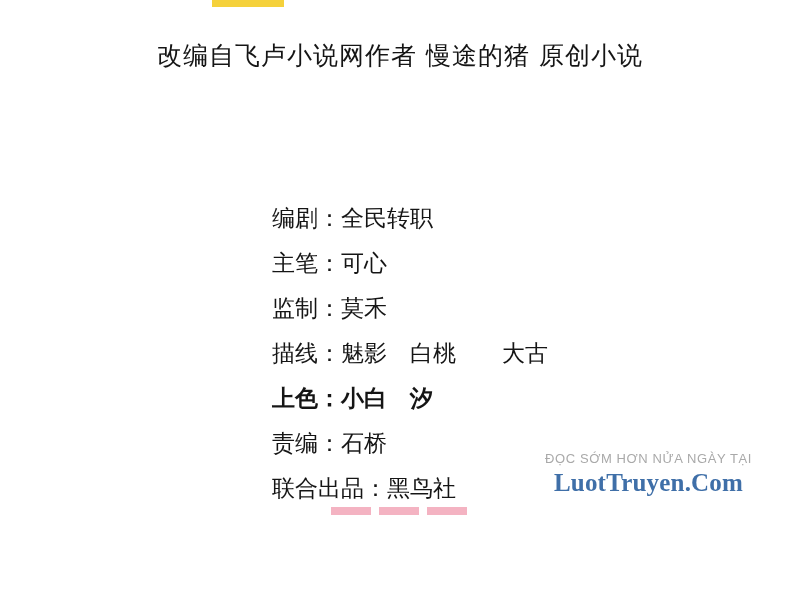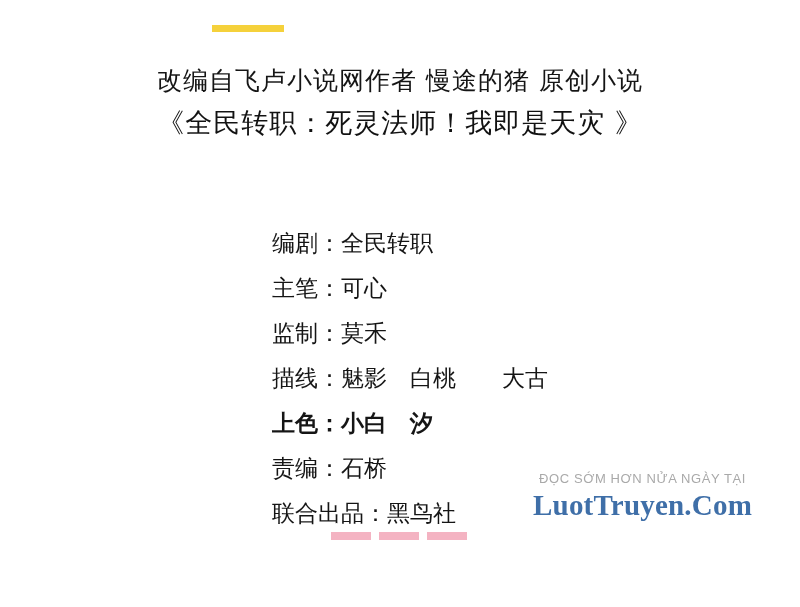--- a/index.html
+++ b/index.html
@@ -13,21 +13,20 @@
     overflow: hidden;
     font-family: "DejaVu Sans", "Liberation Sans", sans-serif;
     color: #111111;
     position: relative;
   }
   .page {
     position: relative;
     width: 800px;
     height: 515px;
     background: #ffffff;
-    margin-top: 25px;
   }
 
   
   .top-marker {
     position: absolute;
     top: 0;
     left: 212px;
     width: 72px;
     height: 7px;
     background: #f5d13b;
@@ -100,37 +99,36 @@
     color: #a8a8a8;
   }
   .watermark .wm-top {
     font-size: 13px;
     letter-spacing: 0.6px;
     color: #a9a9a9;
     font-family: "Liberation Sans", sans-serif;
   }
   .watermark .wm-brand {
     margin-top: 3px;
-    font-size: 29px;
+    font-size: 25px;
     font-weight: bold;
     color: #3f6fa8;
     font-family: "Liberation Serif", serif;
     letter-spacing: 0.2px;
   }
 </style>
 </head>
 <body>
 
 <div class="page">
 
   <div class="top-marker"></div>
 
   <div class="headline">
     <div class="line1">改编自飞卢小说网作者 慢途的猪 原创小说</div>
-    <div class="line2">《全民转职：死灵法师！我即是天灾 》</div>
   </div>
 
   <div class="credits">
     <div class="credit-row"><span>编剧：</span><span>全民转职</span></div>
     <div class="credit-row"><span>主笔：</span><span>可心</span></div>
     <div class="credit-row"><span>监制：</span><span>莫禾</span></div>
     <div class="credit-row"><span>描线：</span><span>魅影　白桃　　大古</span></div>
     <div class="credit-row bold"><span>上色：</span><span>小白　汐</span></div>
     <div class="credit-row"><span>责编：</span><span>石桥</span></div>
     <div class="credit-row"><span>联合出品：</span><span>黑鸟社</span></div>

